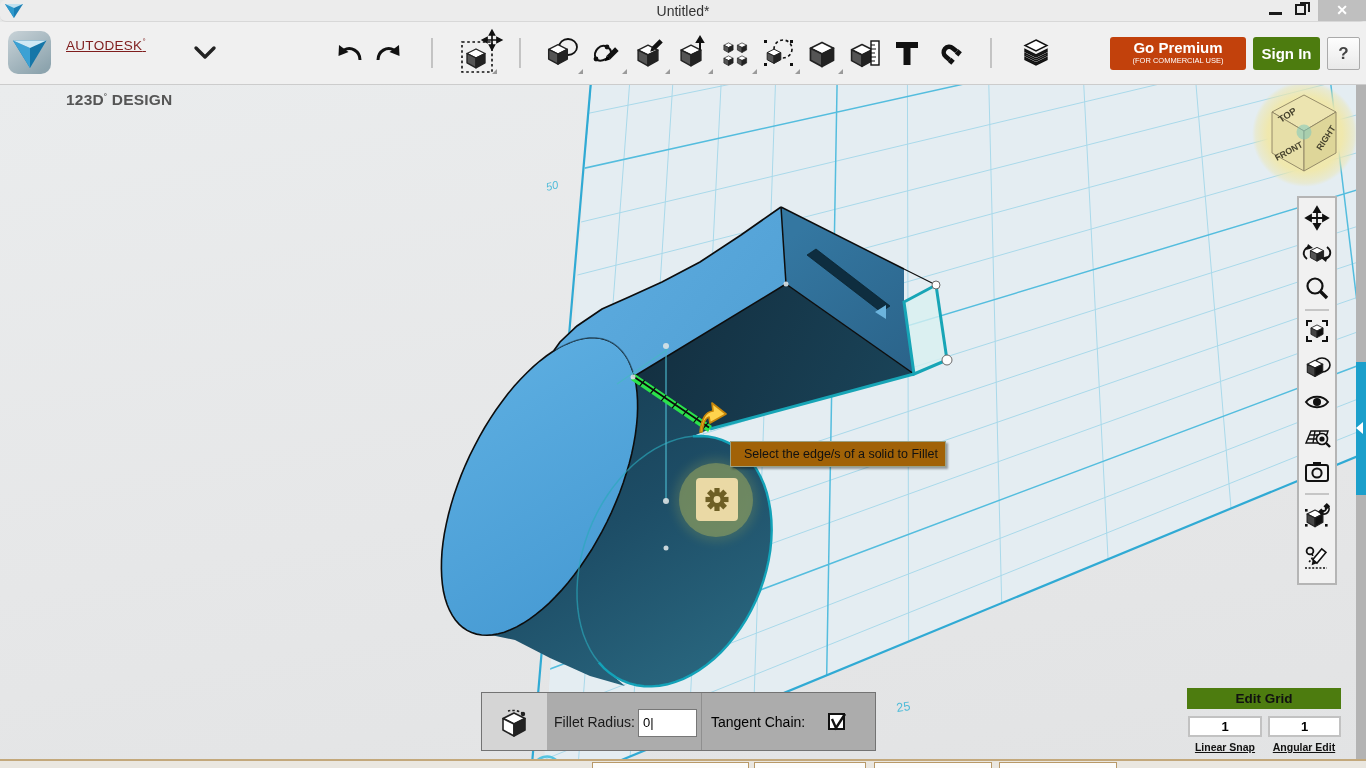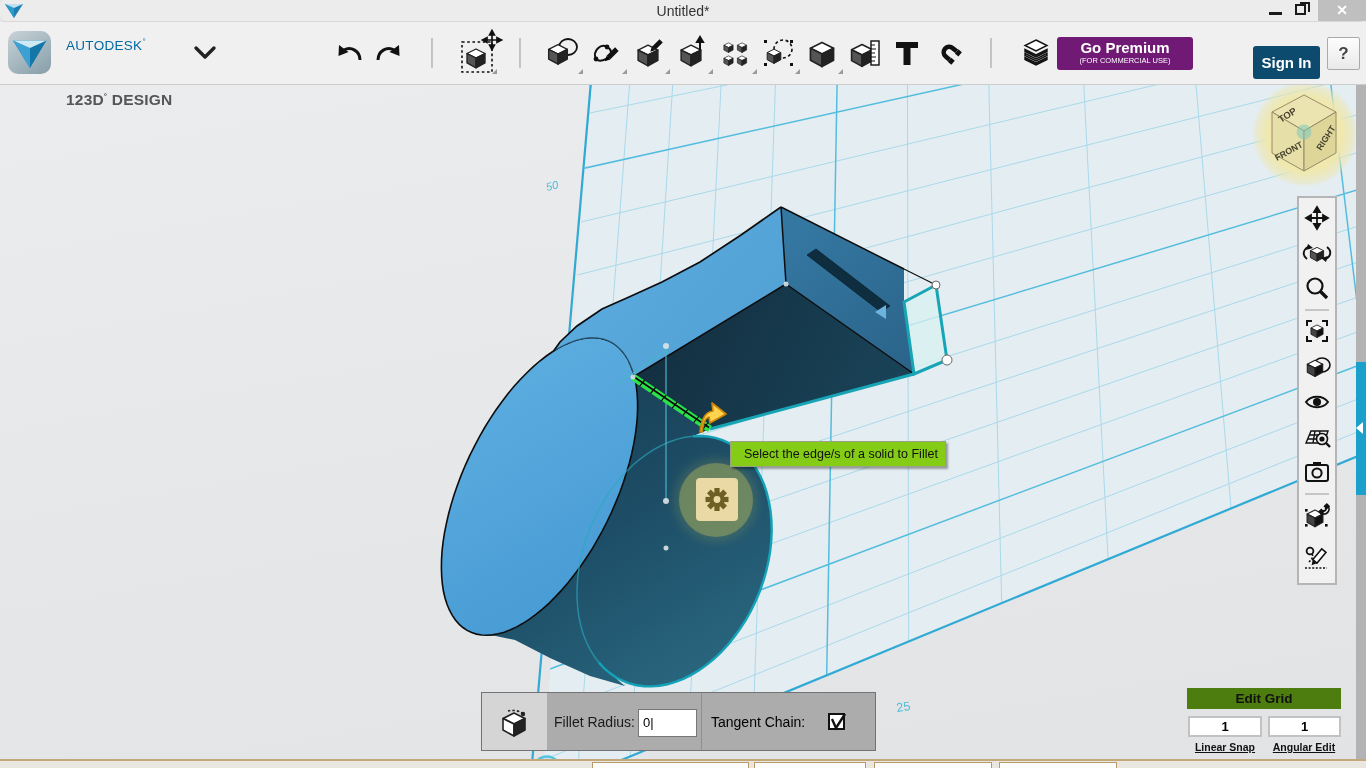--- a/index.html
+++ b/index.html
@@ -3,46 +3,46 @@
 <style>
 * { margin:0; padding:0; box-sizing:border-box; }
 body { width:1366px; height:768px; overflow:hidden; font-family:"Liberation Sans",sans-serif; background:#e6e7e7; position:relative; }
 #titlebar { position:absolute; left:0; top:0; width:1366px; height:22px; background:#ececec; border-bottom:1px solid #d8d8d8;border-radius:6px; }
 #title { position:absolute; left:0; right:0; top:3px; text-align:center; font-size:14px; color:#333; }
 #wmin { position:absolute; left:1269px; top:12px; width:13px; height:3px; background:#1a1a1a; }
 #wres { position:absolute; left:1295px; top:4px; width:11px; height:11px; border:2px solid #1a1a1a; background:#ececec; }
 #wres2 { position:absolute; left:1300px; top:2px; width:10px; height:10px; border-top:2px solid #1a1a1a; border-right:2px solid #1a1a1a; }
 #wclose { position:absolute; left:1318px; top:0; width:48px; height:21px; background:#bfbfbf; color:#fff; text-align:center; font-size:14px; font-weight:bold; line-height:21px; }
 #toolbar { position:absolute; left:0; top:22px; width:1366px; height:63px; background:#f0f0f0; border-bottom:1px solid #cccccc; }
-.brand1 { position:absolute; left:66px; top:15px; font-size:13.5px; color:#0369a1; letter-spacing:0.3px; }
+.brand1 { position:absolute; left:66px; top:15px; font-size:13.5px; color:#7f1d1d; letter-spacing:0.3px;text-decoration:underline; }
 .brand2 { position:absolute; left:66px; top:29px; font-size:15.5px; color:#555; font-weight:bold; letter-spacing:0.2px;margin-top:40px; }
 .sup { font-size:8px; vertical-align:super; }
-#gopremium { position:absolute; left:1057px; top:15px; width:136px; height:33px; background:#701a75; border-radius:3px; color:#fff; text-align:center; }
+#gopremium { position:absolute; left:1110px; top:15px; width:136px; height:33px; background:#c2410c; border-radius:3px; color:#fff; text-align:center; }
 #gopremium .l1 { font-size:15px; font-weight:bold; margin-top:2px; }
 #gopremium .l2 { font-size:7.5px; margin-top:0px; }
-#signin { position:absolute; left:1253px; top:24px; width:67px; height:33px; background:#0c4a6e; border-radius:3px; color:#fff; text-align:center; font-size:15px; font-weight:bold; line-height:33px; }
+#signin { position:absolute; left:1253px; top:15px; width:67px; height:33px; background:#4d7c0f; border-radius:3px; color:#fff; text-align:center; font-size:15px; font-weight:bold; line-height:33px; }
 #help { position:absolute; left:1327px; top:15px; width:33px; height:33px; background:linear-gradient(#fdfdfd,#e9e9e9); border:1px solid #aaa; border-radius:2px; text-align:center; font-size:17px; color:#444; line-height:31px; font-weight:bold;}
 #viewport { position:absolute; left:0; top:85px; width:1366px; height:683px; background:linear-gradient(170deg,#eaeced 0%,#e6e7e8 55%,#e2e3e4 100%); }
 #rtools { position:absolute; left:1297px; top:196px; width:40px; height:389px; background:#f1f1f1; border:2px solid #b5b5b5; }
 #vscroll { position:absolute; left:1356px; top:85px; width:10px; height:683px; background:#b3b3b3; }
 #vthumb { position:absolute; left:1356px; top:362px; width:10px; height:133px; background:#1b9fcb; }
 #vtri { position:absolute; left:1356px; top:422px; width:0; height:0; border-top:6px solid transparent; border-bottom:6px solid transparent; border-right:7px solid #fff; }
 #botstrip { position:absolute; left:0; top:759px; width:1366px; height:9px; background:#eae7e0; border-top:2px solid #c3a87b; }
 .bbox { position:absolute; top:762px; height:6px; background:#fcfcfa; border:1px solid #b89968; border-bottom:none; }
 #filletpanel { position:absolute; left:481px; top:692px; width:395px; height:59px; background:#acacac; border:1px solid #737373; }
 #filleft { position:absolute; left:0; top:0; width:65px; height:57px; background:#d5d5d5; }
 #fillab { position:absolute; left:72px; top:21px; font-size:14px; color:#1a1a1a; }
 #filin { position:absolute; left:156px; top:16px; width:59px; height:28px; background:#fff; border:1px solid #777; font-size:13px; padding-left:4px; line-height:26px; color:#000; }
 #fildiv { position:absolute; left:219px; top:0; width:1px; height:57px; background:#8f8f8f; }
 #tanlab { position:absolute; left:229px; top:21px; font-size:14px; color:#000000; }
 #tancheck { position:absolute; left:346px; top:20px; width:17px; height:17px; background:#fff; border:2px solid #111; }
 #editgrid { position:absolute; left:1187px; top:688px; width:154px; height:21px; background:#4d7c0f; text-align:center; font-size:13.5px; font-weight:bold; color:#111; line-height:21px; }
 .snapin { position:absolute; top:716px; height:21px; background:#fff; border:2px solid #c2c2c2; text-align:center; font-size:13px; font-weight:bold; line-height:17px; color:#000; }
 .snaplab { position:absolute; top:741px; font-size:10.5px; font-weight:bold; color:#111; width:80px; text-align:center;text-decoration:underline; }
-#tooltip { position:absolute; left:730px; top:441px; width:216px; height:26px; background:#84cc16; border:1px solid #9aa184; box-shadow:2px 2px 2px rgba(0,0,0,0.35); font-size:12.5px; color:#111; line-height:24px; text-align:left; padding-left:13px; }
+#tooltip { position:absolute; left:730px; top:441px; width:216px; height:26px; background:#a16207; border:1px solid #9aa184; box-shadow:2px 2px 2px rgba(0,0,0,0.35); font-size:12.5px; color:#111; line-height:24px; text-align:left; padding-left:13px; }
 </style></head>
 <body>
 <div id="viewport">
 <svg width="1366" height="683" viewBox="0 85 1366 683">
 
 <clipPath id="gclip">
         <polygon points="592.3,60 1380,60 1380,447 541.6,793.0"></polygon>
       </clipPath>
 <g clip-path="url(#gclip)">
 <polygon points="592.3,60 1380,60 1380,447 541.6,793.0" fill="#e3edf3" opacity="0.9"></polygon>

